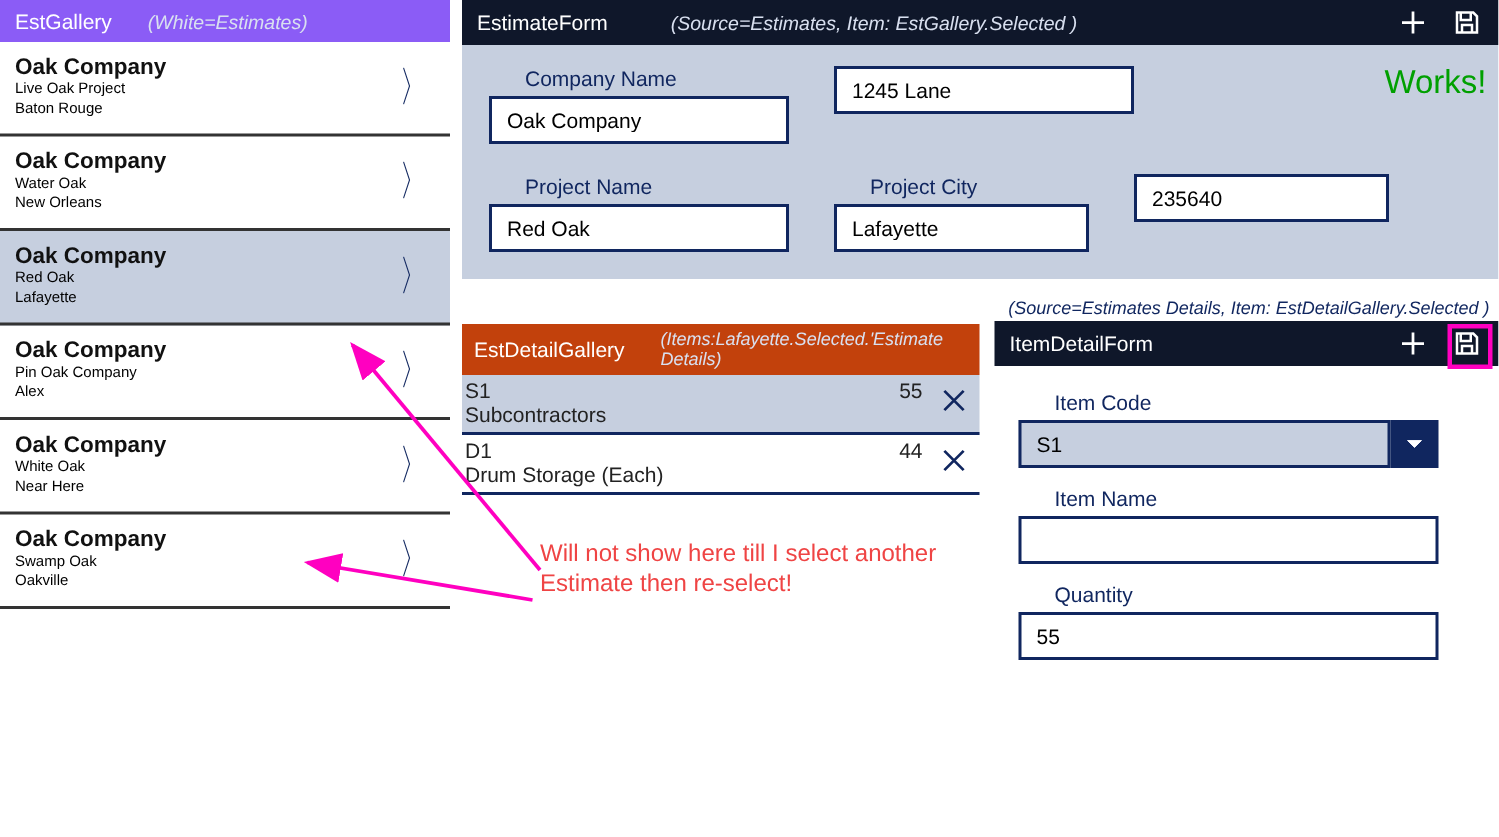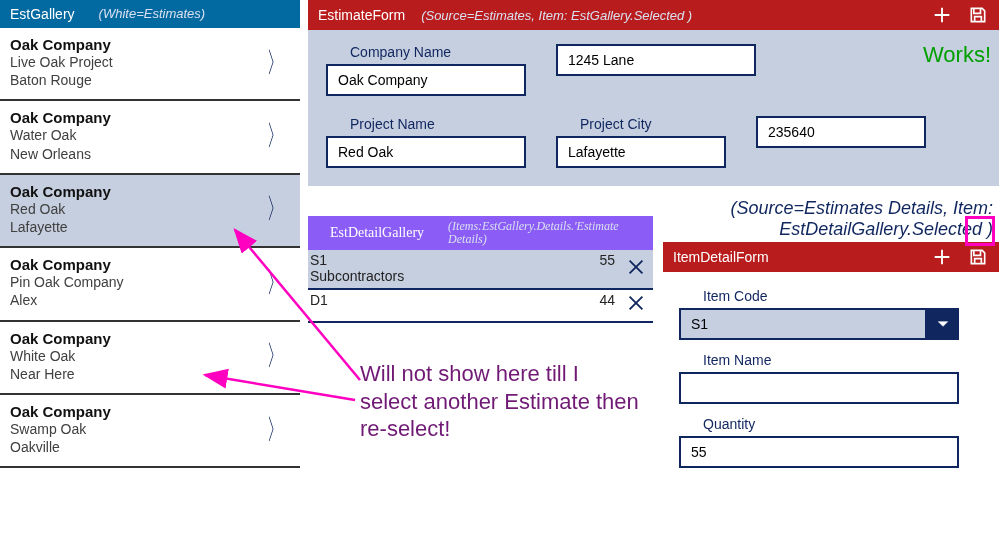--- a/index.html
+++ b/index.html
@@ -15,68 +15,68 @@
   }
 
   .app { display: flex; }
 
   
   .gallery-col {
     width: 300px;
     flex: 0 0 300px;
   }
   .gallery-header {
-    background: #0369a1;
+    background: #8b5cf6;
     color: #fff;
     padding: 6px 10px;
     display: flex;
-    align-items: flex-start;
+    align-items: center;
     gap: 24px;
   }
   .gallery-header .title { font-weight: 400; }
   .gallery-header .sub { font-style: italic; font-size: 13px; color: #d9e0f0; }
 
   .gallery-item {
     display: flex;
     justify-content: space-between;
     align-items: center;
     padding: 8px 10px 10px 10px;
     border-bottom: 2px solid #333;
     cursor: pointer;
   }
   .gallery-item.selected { background: #c6cfdf; }
   .gi-text .line1 { font-weight: 600; color: #111; font-size: 15px; }
-  .gi-text .line2, .gi-text .line3 { color: #404040; font-size: 14px; line-height: 1.3; }
+  .gi-text .line2, .gi-text .line3 { color: #000000; font-size: 10px; line-height: 1.3; }
   .chevron {
     font-size: 28px;
     color: #10265f;
     font-weight: 300;
     transform: scaleX(0.7);
   }
 
   
   .right-col {
     flex: 1;
     padding: 0 0 0 8px;
     position: relative;
   }
 
   .form-panel {
     margin-bottom: 12px;
   }
   .panel-header {
-    background: #b91c1c;
+    background: #0f172a;
     color: #fff;
     padding: 4px 10px;
     display: flex;
     align-items: center;
     position: relative;
   }
   .panel-header .title { font-weight: 400; }
-  .panel-header .sub { font-style: italic; font-size: 13px; color: #d9e0f0; margin-left: 16px; }
+  .panel-header .sub { font-style: italic; font-size: 13px; color: #d9e0f0; margin-left: 42px; }
   .panel-header .actions {
     margin-left: auto;
     display: flex;
     gap: 14px;
     align-items: center;
   }
   .icon-btn {
     width: 22px; height: 22px;
     cursor: pointer;
     display: flex; align-items: center; justify-content: center;
@@ -110,26 +110,25 @@
     color: #00a000;
     font-size: 22px;
     font-weight: 400;
   }
 
   
   .detail-row { display: flex; gap: 10px; }
 
   .detail-gallery { flex: 0 0 345px; }
   .dg-header {
-    background: #8b5cf6;
+    background: #c2410c;
     color: #fff;
-    padding: 4px 22px;
-    display: flex;
-    align-items: center;
-    font-family: Liberation Serif, serif;
+    padding: 4px 8px;
+    display: flex;
+    align-items: center;
   }
   .dg-header .title {}
   .dg-header .sub { font-style: italic; font-size: 12px; margin-left: 24px; color: #d9e0f0; line-height: 1.1; }
 
   .dg-item {
     border-bottom: 2px solid #10265f;
     padding: 2px 2px 4px 2px;
     display: grid;
     grid-template-columns: 1fr 50px 30px;
     grid-template-rows: auto auto;
@@ -139,21 +138,21 @@
   .dg-item.selected { background: #c6cfdf; }
   .dg-item .code { grid-column: 1; grid-row: 1; }
   .dg-item .qty { grid-column: 2; grid-row: 1; text-align: right; padding-right: 6px;}
   .dg-item .del { grid-column: 3; grid-row: 1 / span 2; justify-self: center; cursor: pointer; }
   .dg-item .name { grid-column: 1 / span 2; grid-row: 2; font-size: 14px; }
   .dg-item .del svg { stroke: #10265f; stroke-width: 2; fill: none; }
 
   .above-note {
     font-style: italic;
     color: #10265f;
-    font-size: 18px;
+    font-size: 12px;
     text-align: right;
     padding: 0 6px 2px 0;
   }
 
   .item-form-col { flex: 1; }
   .item-form-body {
     padding: 16px 16px;
     display: flex;
     flex-direction: column;
     gap: 12px;
@@ -178,22 +177,22 @@
     cursor: pointer;
   }
   .combo .dd-btn svg { stroke: #fff; fill: #fff; }
 
   
   .annot-text {
     position: absolute;
     left: 360px;
     top: 360px;
     width: 280px;
-    color: #701a75;
-    font-size: 22px;
+    color: #ef4444;
+    font-size: 16px;
     line-height: 1.25;
   }
   svg.annot-svg {
     position: absolute;
     left: 0; top: 0;
     pointer-events: none;
     overflow: visible;
   }
 
   .save-highlight {
@@ -307,41 +306,42 @@
         </div>
       </div>
     </div>
 
     <div class="detail-row">
 
       <div class="detail-gallery">
         <div style="height:18px"></div>
         <div class="dg-header">
           <span class="title">EstDetailGallery</span>
-          <span class="sub">(Items:EstGallery.Details.'Estimate Details)</span>
+          <span class="sub">(Items:Lafayette.Selected.'Estimate Details)</span>
         </div>
         <div id="dg-list">
             <div class="dg-item selected">
     <div class="code">S1</div>
     <div class="qty">55</div>
     <div class="del">
       <svg width="22" height="22" viewBox="0 0 24 24">
                   <path d="M5 5l14 14M19 5L5 19"></path>
                 </svg>
     </div>
     <div class="name">Subcontractors</div>
             </div>
             <div class="dg-item">
     <div class="code">D1</div>
     <div class="qty">44</div>
     <div class="del">
       <svg width="22" height="22" viewBox="0 0 24 24">
                   <path d="M5 5l14 14M19 5L5 19"></path>
                 </svg>
     </div>
+    <div class="name">Drum Storage (Each)</div>
             </div>
           </div>
       </div>
 
       <div class="item-form-col">
         <div class="above-note">(Source=Estimates Details,  Item: EstDetailGallery.Selected )</div>
         <div class="panel-header" style="position:relative">
           <span class="title">ItemDetailForm</span>
           <div class="actions">
             <div class="icon-btn">

